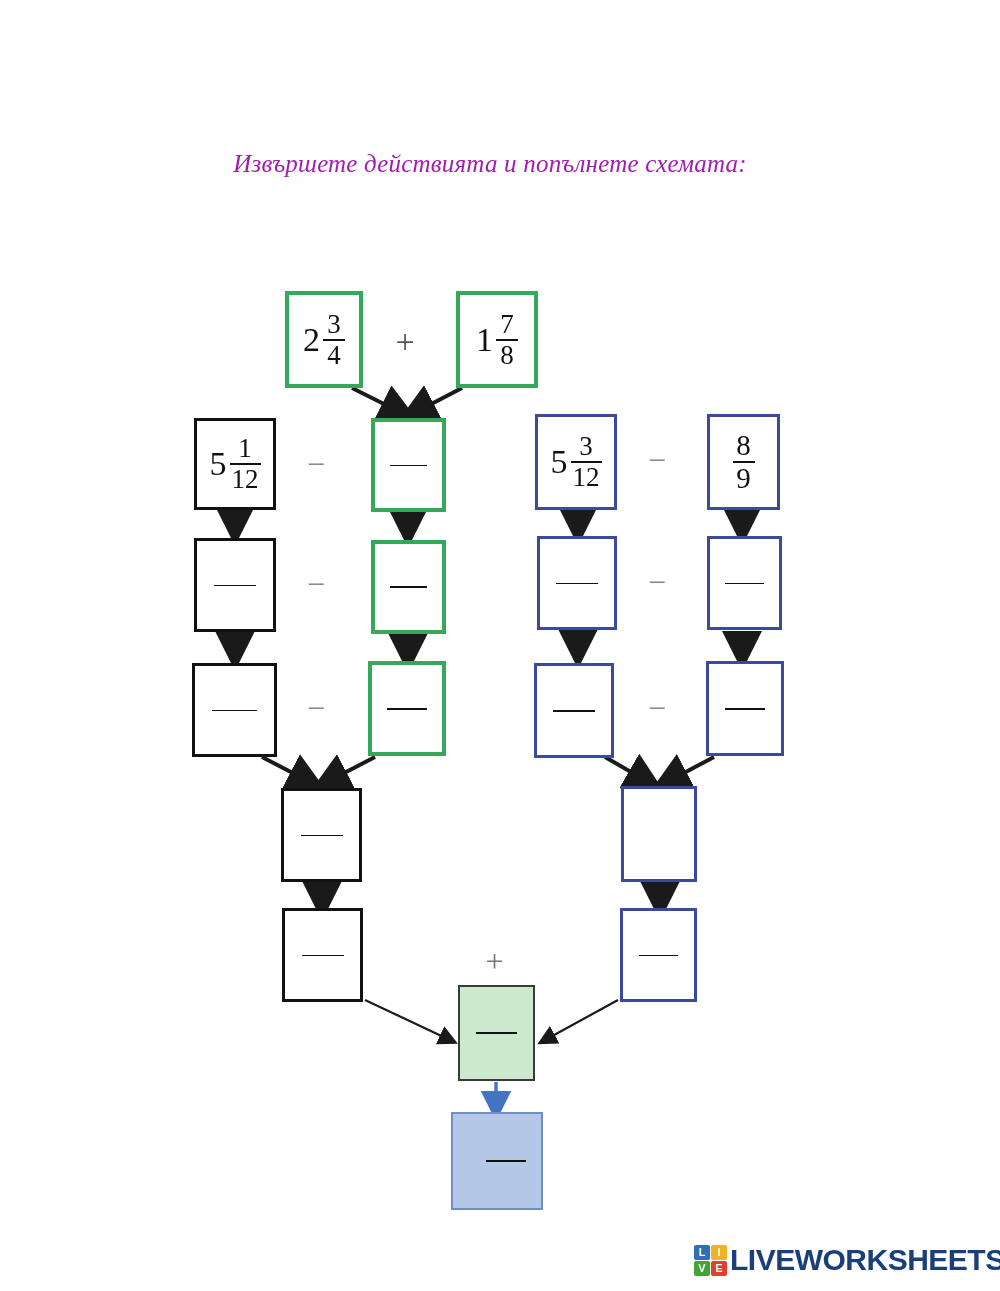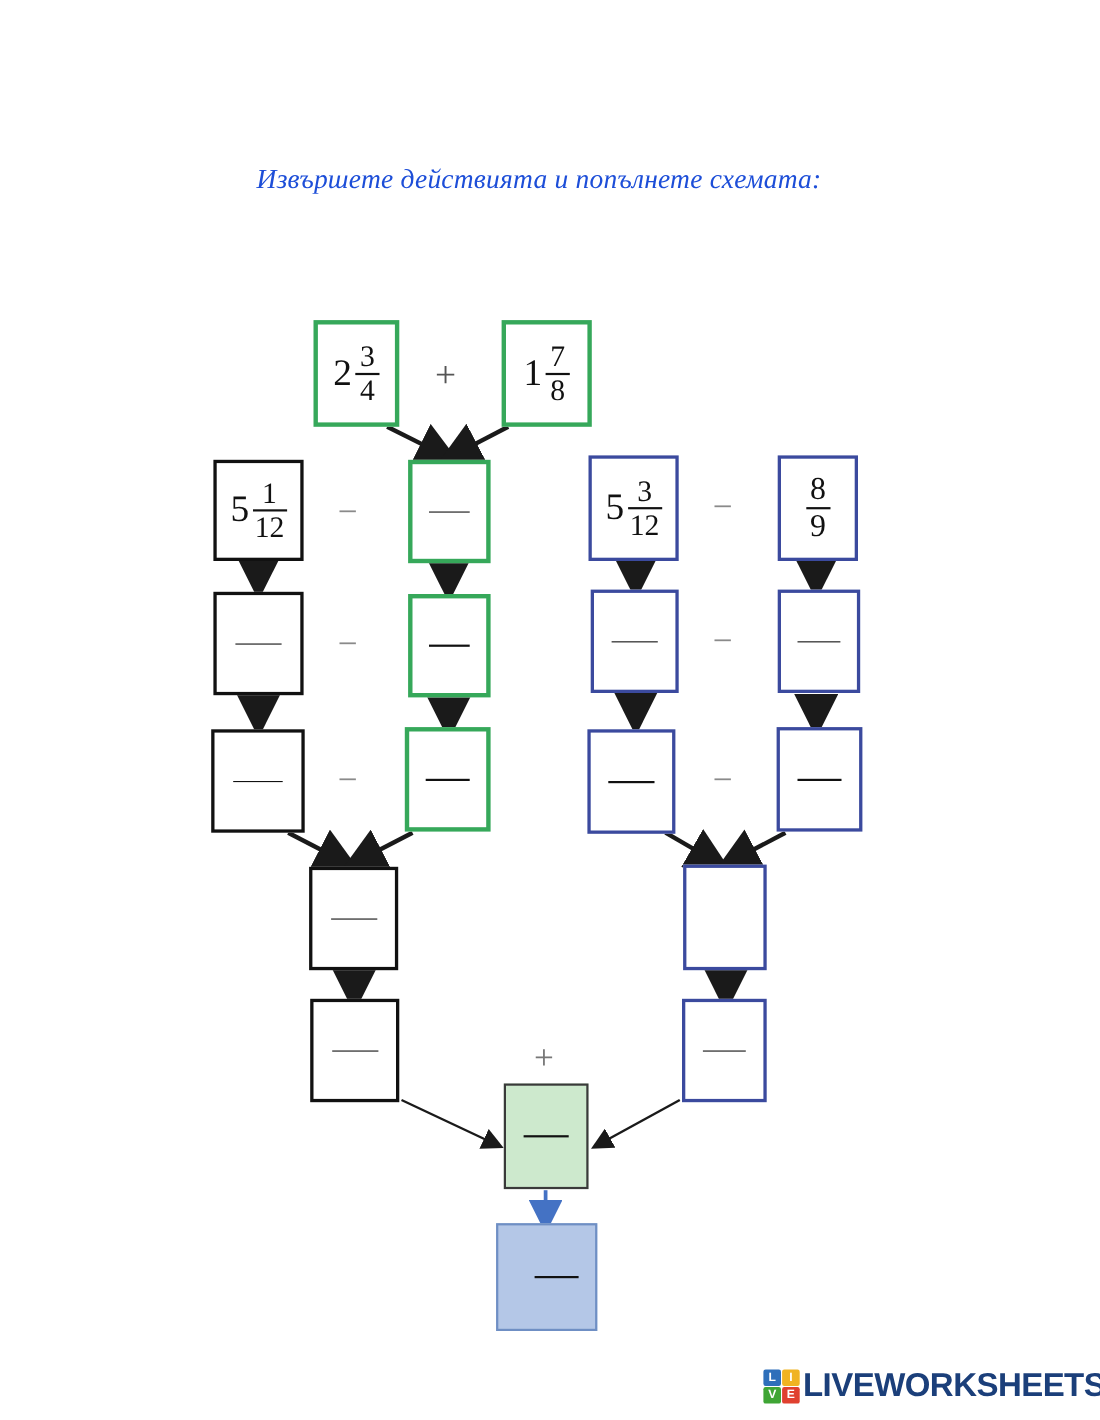--- a/index.html
+++ b/index.html
@@ -21,21 +21,21 @@
   
   .title {
     position: absolute;
     left: 0;
     top: 150px;
     width: 980px;
     text-align: center;
     font-family: "Liberation Serif", serif;
     font-style: italic;
     font-size: 25px;
-    color: #1d4ed8;
+    color: #a21caf;
     letter-spacing: 0.2px;
   }
   
   .box {
     position: absolute;
     box-sizing: border-box;
     background: #ffffff;
     display: flex;
     align-items: center;
     justify-content: center;

